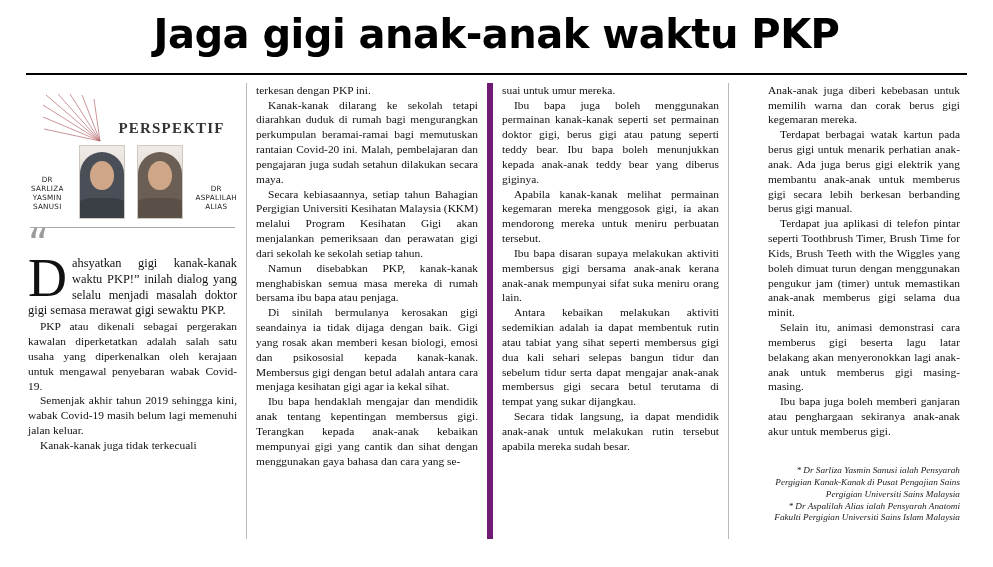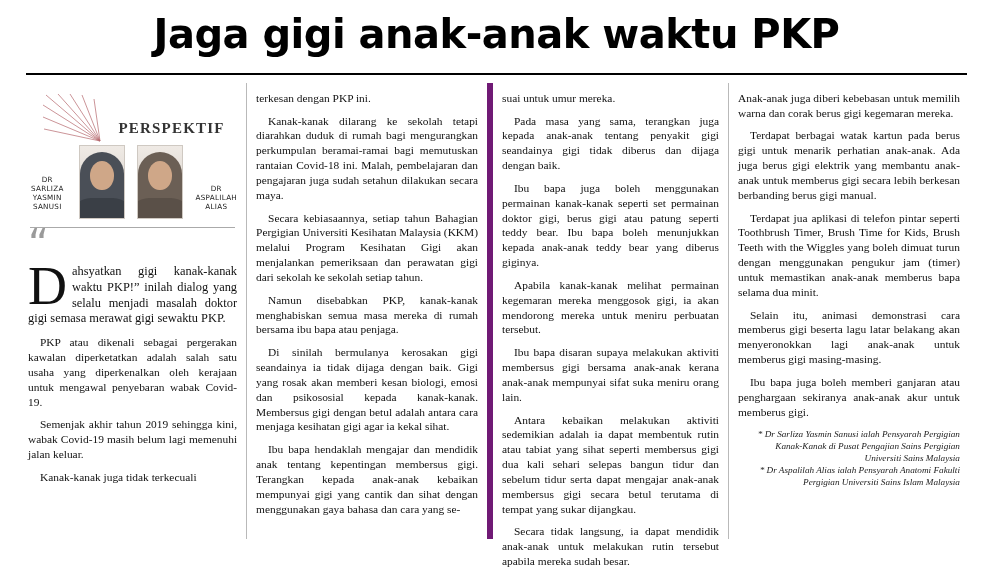--- a/index.html
+++ b/index.html
@@ -54,24 +54,24 @@
     box-sizing: border-box;
     padding: 0 9px;
     font-size: 11.4px;
     line-height: 1.30;
     text-align: justify;
     position: relative;
   }
   .col.c1 { width: 23.5%; padding-left: 4px; }
   .col.c2 { width: 25.5%; border-left: 1px solid #b9b9b9; }
   .col.c3 { width: 25.5%; border-left: 6px solid #701a75; }
-  .col.c4 { width: 25.5%; border-left: 1px solid #b9b9b9; }
+  .col.c4 { width: 25.5%; border-left: 1px solid #b9b9b9; padding-left: 39px; }
 
   .col p {
-    margin: 8px 0 0 0;
+    margin: 0 0 0 0;
     text-indent: 12px;
     hyphens: auto;
     -webkit-hyphens: auto;
   }
   .col p.first { text-indent: 0; }
 
   
   .perspektif {
     margin: 4px 0 8px 0;
     text-align: center;
@@ -181,21 +181,21 @@
     float: left;
     font-family: "Liberation Serif", serif;
     font-size: 54px;
     line-height: 40px;
     padding: 2px 5px 0 0;
     font-weight: normal;
   }
 
   
   .footnote {
-    margin-top: 10px;
+    margin-top: 26px;
     font-size: 9.2px;
     line-height: 1.3;
     font-style: italic;
     text-align: right;
     color: #222222;
   }
   .footnote p { text-indent: 0; margin: 0; }
 </style>
 </head>
 <body>
@@ -263,41 +263,40 @@
 
       <p class="first dropcap-para"><span class="dropcap">D</span><span>ahsyatkan gigi kanak-kanak waktu PKP!” inilah dialog yang selalu menjadi masalah doktor gigi semasa merawat gigi sewaktu PKP.</span></p>
 
       <p>PKP atau dikenali sebagai pergerakan kawalan diperketatkan adalah salah satu usaha yang diperkenalkan oleh kerajaan untuk mengawal penyebaran wabak Covid-19.</p>
       <p>Semenjak akhir tahun 2019 sehingga kini, wabak Covid-19 masih belum lagi memenuhi jalan keluar.</p>
       <p>Kanak-kanak juga tidak terkecuali</p>
     </div>
 
     <div class="col c2">
       <p class="first">terkesan dengan PKP ini.</p>
-      <p>Kanak-kanak dilarang ke sekolah tetapi diarahkan duduk di rumah bagi mengurangkan perkumpulan beramai-ramai bagi memutuskan rantaian Covid-18 ini. Malah, pembelajaran dan pengajaran juga sudah setahun dilakukan secara maya.</p>
+      <p>Kanak-kanak dilarang ke sekolah tetapi diarahkan duduk di rumah bagi mengurangkan perkumpulan beramai-ramai bagi memutuskan rantaian Covid-20 ini. Malah, pembelajaran dan pengajaran juga sudah setahun dilakukan secara maya.</p>
       <p>Secara kebiasaannya, setiap tahun Bahagian Pergigian Universiti Kesihatan Malaysia (KKM) melalui Program Kesihatan Gigi akan menjalankan pemeriksaan dan perawatan gigi dari sekolah ke sekolah setiap tahun.</p>
       <p>Namun disebabkan PKP, kanak-kanak menghabiskan semua masa mereka di rumah bersama ibu bapa atau penjaga.</p>
       <p>Di sinilah bermulanya kerosakan gigi seandainya ia tidak dijaga dengan baik. Gigi yang rosak akan memberi kesan biologi, emosi dan psikososial kepada kanak-kanak. Membersus gigi dengan betul adalah antara cara menjaga kesihatan gigi agar ia kekal sihat.</p>
       <p>Ibu bapa hendaklah mengajar dan mendidik anak tentang kepentingan membersus gigi. Terangkan kepada anak-anak kebaikan mempunyai gigi yang cantik dan sihat dengan menggunakan gaya bahasa dan cara yang se-</p>
     </div>
 
     <div class="col c3">
       <p class="first">suai untuk umur mereka.</p>
-      <p>Pada masa yang sama, terangkan juga kepada anak-anak tentang penyakit gigi seandainya gigi tidak diberus dan dijaga dengan baik.</p>
       <p>Ibu bapa juga boleh menggunakan permainan kanak-kanak seperti set permainan doktor gigi, berus gigi atau patung seperti teddy bear. Ibu bapa boleh menunjukkan kepada anak-anak teddy bear yang diberus giginya.</p>
       <p>Apabila kanak-kanak melihat permainan kegemaran mereka menggosok gigi, ia akan mendorong mereka untuk meniru perbuatan tersebut.</p>
       <p>Ibu bapa disaran supaya melakukan aktiviti membersus gigi bersama anak-anak kerana anak-anak mempunyai sifat suka meniru orang lain.</p>
       <p>Antara kebaikan melakukan aktiviti sedemikian adalah ia dapat membentuk rutin atau tabiat yang sihat seperti membersus gigi dua kali sehari selepas bangun tidur dan sebelum tidur serta dapat mengajar anak-anak membersus gigi secara betul terutama di tempat yang sukar dijangkau.</p>
       <p>Secara tidak langsung, ia dapat mendidik anak-anak untuk melakukan rutin tersebut apabila mereka sudah besar.</p>
     </div>
 
     <div class="col c4">
       <p class="first">Anak-anak juga diberi kebebasan untuk memilih warna dan corak berus gigi kegemaran mereka.</p>
       <p>Terdapat berbagai watak kartun pada berus gigi untuk menarik perhatian anak-anak. Ada juga berus gigi elektrik yang membantu anak-anak untuk memberus gigi secara lebih berkesan berbanding berus gigi manual.</p>
-      <p>Terdapat jua aplikasi di telefon pintar seperti Toothbrush Timer, Brush Time for Kids, Brush Teeth with the Wiggles yang boleh dimuat turun dengan menggunakan pengukur jam (timer) untuk memastikan anak-anak memberus bapa selama dua minit.</p>
+      <p>Terdapat jua aplikasi di telefon pintar seperti Toothbrush Timer, Brush Time for Kids, Brush Teeth with the Wiggles yang boleh dimuat turun dengan menggunakan pengukur jam (timer) untuk memastikan anak-anak memberus gigi selama dua minit.</p>
       <p>Selain itu, animasi demonstrasi cara memberus gigi beserta lagu latar belakang akan menyeronokkan lagi anak-anak untuk memberus gigi masing-masing.</p>
       <p>Ibu bapa juga boleh memberi ganjaran atau penghargaan sekiranya anak-anak akur untuk memberus gigi.</p>
 
       <div class="footnote">
         <p>* Dr Sarliza Yasmin Sanusi ialah Pensyarah Pergigian Kanak-Kanak di Pusat Pengajian Sains Pergigian Universiti Sains Malaysia</p>
         <p>* Dr Aspalilah Alias ialah Pensyarah Anatomi Fakulti Pergigian Universiti Sains Islam Malaysia</p>
       </div>
     </div>
 
   </div>

